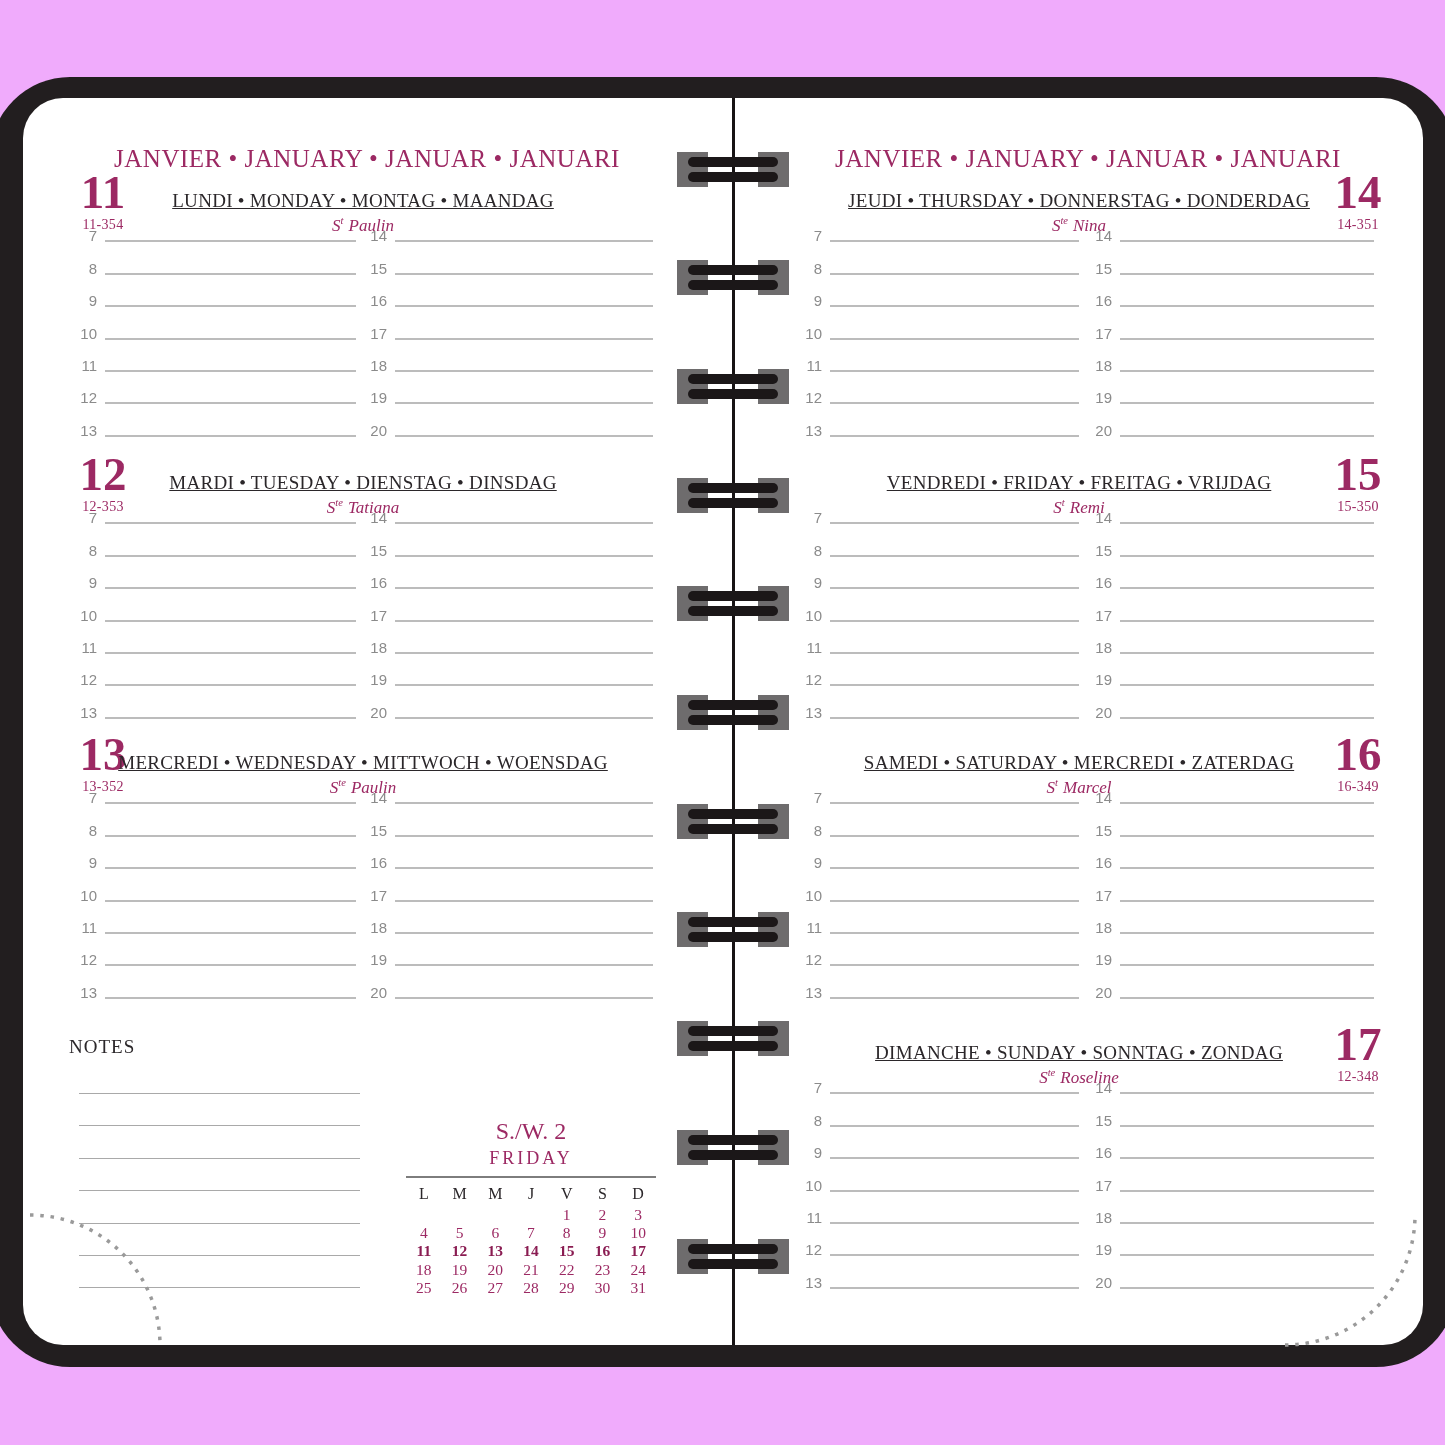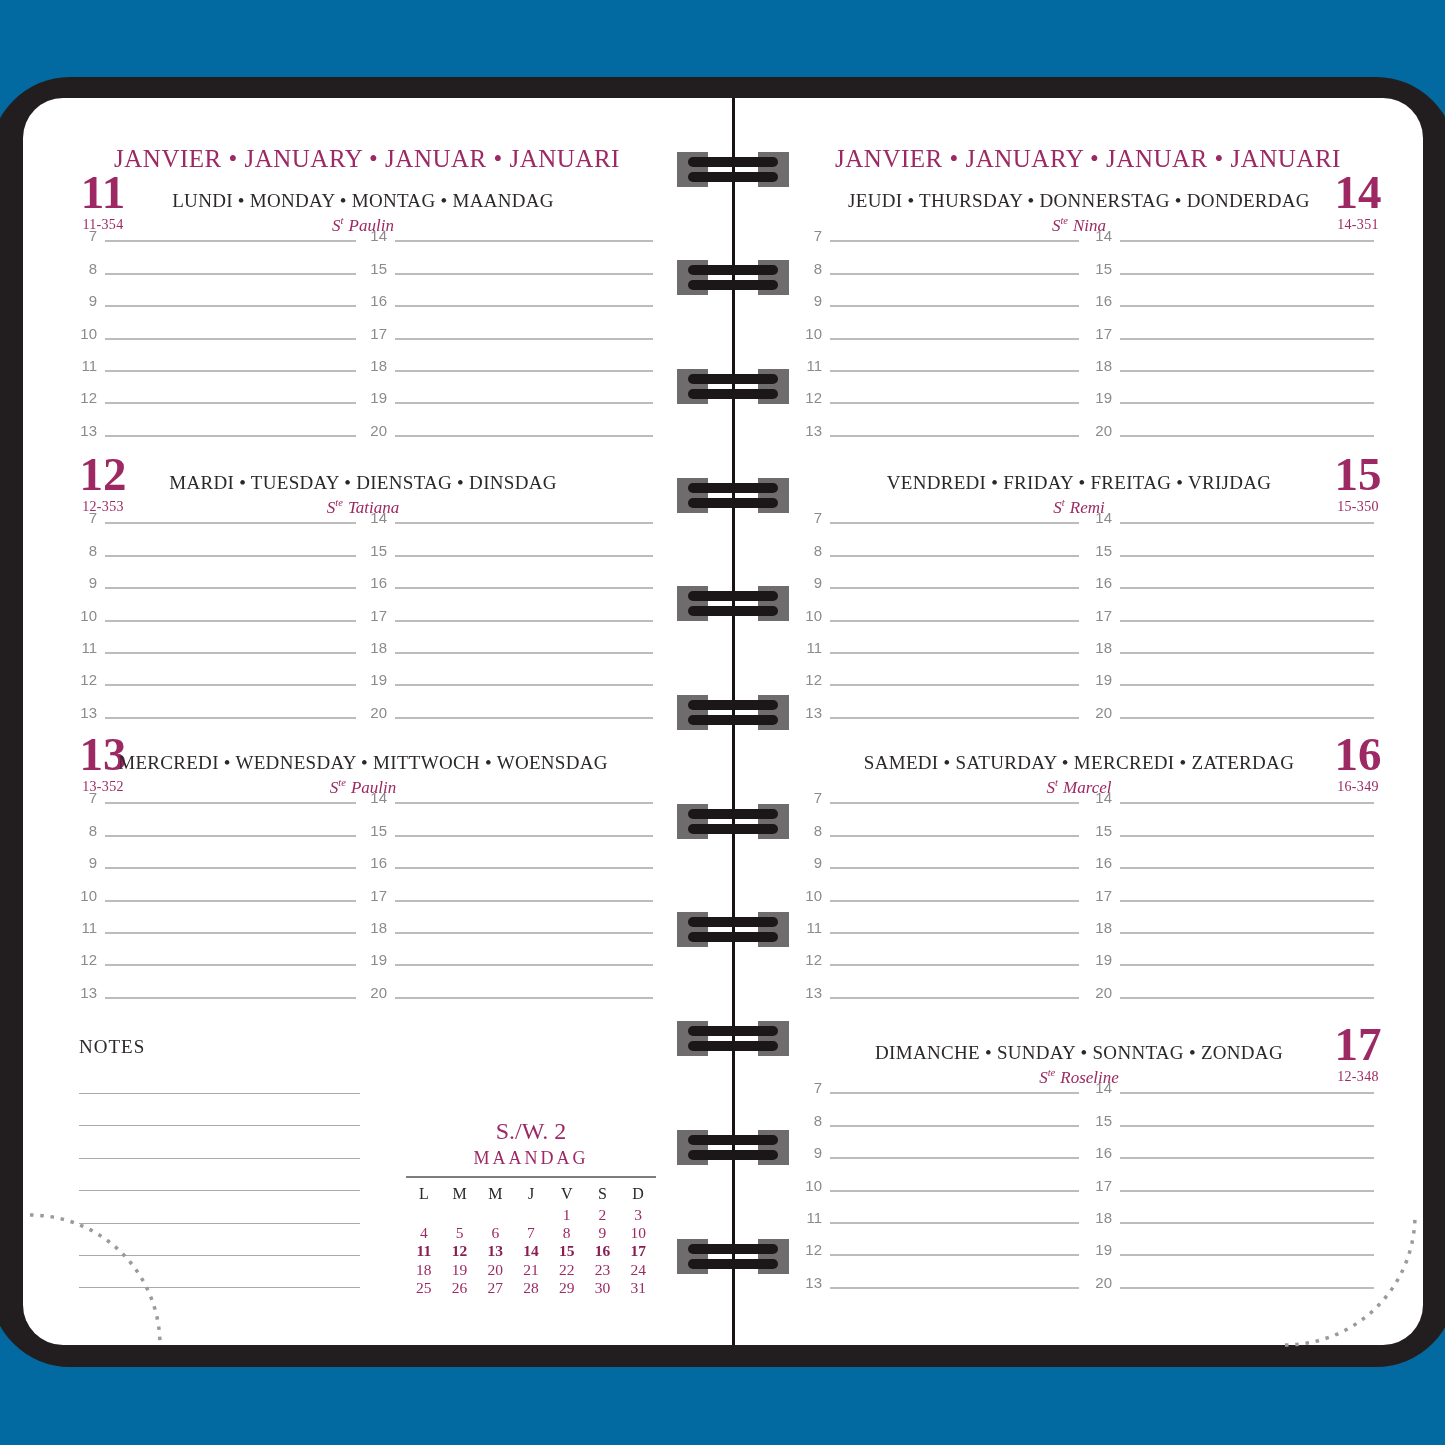--- a/index.html
+++ b/index.html
@@ -1,17 +1,17 @@
 <!DOCTYPE html>
 <html style="--accent: #9c2963; --accentBold: #8a1c52; --cover: #221e1f; --dark: #2b272a; --hournum: #8b8b8b; --hourline: #bcbcbc; --pad: #6e6c6d;"><head>
 <meta charset="utf-8">
 <style>
   * { box-sizing: border-box; margin: 0; padding: 0; }
   body { background: #ffffff; font-family: "Liberation Serif", "DejaVu Serif", serif; }
-  .canvas { position: relative; width: 1445px; height: 1445px; background: #0369a1; overflow: hidden; }
+  .canvas { position: relative; width: 1445px; height: 1445px; background: #f0abfc; overflow: hidden; }
 
   
   .cover { position: absolute; left: -10px; top: 77px; width: 1466px; height: 1290px;
            background: var(--cover, #221e1f); border-radius: 80px; }
   .sheet { position: absolute; left: 33px; right: 33px; top: 21px; bottom: 22px;
            background: #fff; border-radius: 40px; }
   .page { position: absolute; inset: 0; }
 
   
   .month-title { position: absolute; top: 48px; font-size: 25px; line-height: 26px;
@@ -20,42 +20,42 @@
   .month-title.mright { left: 777px; width: 576px; }
 
   
   .day-block { position: absolute; left: 0; width: 100%; height: 282px; }
   .day-numcol { position: absolute; top: 2px; width: 80px; text-align: center; color: var(--accent, #9c2963); }
   .left-side  .day-numcol { left: 40px; }
   .right-side .day-numcol { left: 1295px; }
   .day-number { font-size: 47px; line-height: 40px; font-weight: bold; }
   .day-code   { font-size: 14px; margin-top: 5px; letter-spacing: 0.3px; }
   .day-names { position: absolute; top: 20px; text-align: center; font-size: 19px;
-               color: var(--dark, #2b272a); letter-spacing: 0.3px; white-space: nowrap; }
+               color: var(--dark, #2b272a); letter-spacing: 0.3px; white-space: nowrap; text-decoration: underline; }
   .day-saint { position: absolute; top: 45px; text-align: center; font-size: 17px;
                font-style: italic; color: var(--accent, #9c2963); }
   .left-side  .day-names, .left-side  .day-saint { left: 30px;  width: 620px; }
   .right-side .day-names, .right-side .day-saint { left: 768px; width: 576px; }
   .day-saint .sup { font-size: 62%; vertical-align: super; }
   .day-saint .saint-n { margin-left: 5px; }
 
   
   .hour-col { position: absolute; top: 40px; }
   .left-side  .hcolA { left: 48px;   width: 285px; }
   .left-side  .hcolB { left: 338px;  width: 292px; }
   .right-side .hcolA { left: 773px;  width: 283px; }
   .right-side .hcolB { left: 1063px; width: 288px; }
   .hour-row { height: 32.4px; display: flex; align-items: flex-end; }
   .hour-num { font-family: "Liberation Sans", "DejaVu Sans", sans-serif; font-size: 15px;
               color: var(--hournum, #8b8b8b); width: 34px; text-align: right;
               padding-right: 8px; line-height: 1; transform: translateY(1px); }
   .hour-line { flex: 1; height: 100%; border-bottom: 2px solid var(--hourline, #bcbcbc); }
 
   
-  .notes-label { position: absolute; left: 56px; top: 938px; font-size: 19px;
+  .notes-label { position: absolute; left: 46px; top: 938px; font-size: 19px;
                  letter-spacing: 1px; color: var(--dark, #2b272a); }
   .notes-line { position: absolute; left: 56px; width: 281px; height: 0;
                 border-top: 1.5px solid #a9a9a9; }
 
   
   .mini-cal { position: absolute; left: 383px; top: 1002px; width: 250px;
               text-align: center; color: var(--accent, #9c2963); margin-top: 18px; }
   .cal-week  { font-size: 24px; line-height: 26px; }
   .cal-month { font-size: 18px; letter-spacing: 3px; margin-top: 4px; }
   .cal-rule  { border-top: 2px solid #7d7d7d; margin-top: 7px; }
@@ -296,21 +296,21 @@
             <div class="notes-line" style="top: 995px;"></div>
             <div class="notes-line" style="top: 1027.4px;"></div>
             <div class="notes-line" style="top: 1059.8px;"></div>
             <div class="notes-line" style="top: 1092.2px;"></div>
             <div class="notes-line" style="top: 1124.6px;"></div>
             <div class="notes-line" style="top: 1157px;"></div>
             <div class="notes-line" style="top: 1189.4px;"></div>
           </div>
         <div class="mini-cal">
           <div class="cal-week">S./W. 2</div>
-          <div class="cal-month">MAANDAG</div>
+          <div class="cal-month">FRIDAY</div>
           <div class="cal-rule"></div>
           <div class="cal-head" id="cal-head">
               <span>L</span>
               <span>M</span>
               <span>M</span>
               <span>J</span>
               <span>V</span>
               <span>S</span>
               <span>D</span>
             </div>

